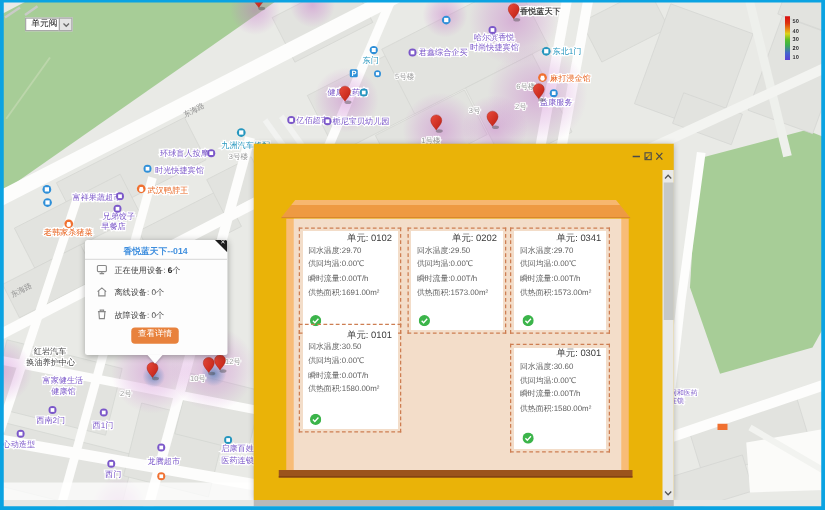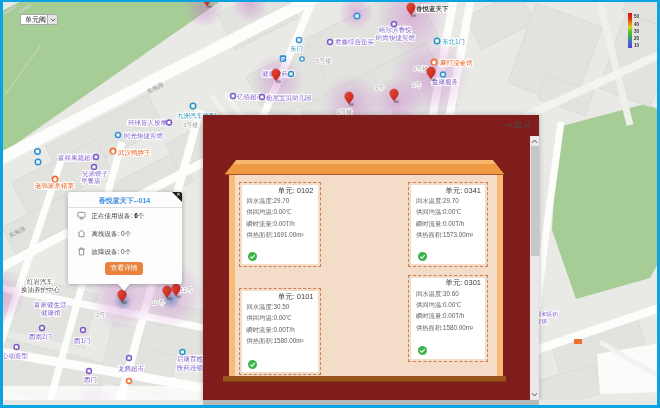--- a/index.html
+++ b/index.html
@@ -21,21 +21,21 @@
 #tip .tit{position:absolute;left:0;right:0;top:4px;text-align:center;color:#3e8ede;font-size:7px;font-weight:bold}
 #tip .div{position:absolute;left:0px;right:0px;top:14.5px;height:1px;background:#dedede}
 #tip .row{position:absolute;left:24px;font-size:6.5px;color:#444}
 #tip .row b{color:#111}
 #tip .ic{position:absolute;left:9px;width:9px;height:9px}
 #tipbtn{position:absolute;left:37.5px;top:70px;width:38px;height:12.5px;background:#e8823d;border-radius:3px;color:#fff;font-size:6.8px;text-align:center;line-height:12.5px}
 #tipcorner{position:absolute;right:0;top:0;width:0;height:0;border-top:10px solid #1c1c1c;border-left:10px solid transparent;border-top-right-radius:2px}
 #tipx{position:absolute;right:1px;top:0px;color:#fff;font-size:5px;line-height:5px}
 #tippt{position:absolute;left:50px;top:92px;width:0;height:0;border-left:6px solid transparent;border-right:6px solid transparent;border-top:7px solid #fdfdfd;filter:drop-shadow(0 1px 1px rgba(0,0,0,0.2))}
 
-#dlg{position:absolute;left:202.5px;top:115px;width:336.5px;height:286px;background:#7f1d1d;box-shadow:0 0 5px rgba(0,0,0,0.28);z-index:30}
+#dlg{position:absolute;left:202.5px;top:115px;width:336.5px;height:286px;background:#eab308;box-shadow:0 0 5px rgba(0,0,0,0.28);z-index:30}
 #dlgctl{position:absolute;right:19px;top:6px;width:40px;height:12px}
 #vsb{position:absolute;left:327.5px;top:21px;width:9px;height:265px;background:#e9e9e7}
 #vthumb{position:absolute;left:0.5px;top:10px;width:8px;height:110px;background:#c6c8c6}
 
 .cab{position:absolute}
 #cabbody{left:26px;top:59.5px;width:274.5px;height:201.5px;background:#f8bc77}
 #cabin{left:32px;top:59.5px;width:262.5px;height:201.5px;background:#f3ddc9}
 #cabbase{left:20.5px;top:261px;width:282.5px;height:6px;background:#9b531c;border-bottom:1.5px solid #7c3f10}
 .card{position:absolute;background:#fff;background-clip:content-box;border:1px dashed #cd7e52;padding:2px}
 .card .t{text-align:right;font-size:7.5px;color:#3a3a3a;margin:0.5px 4px 0 0}
@@ -366,32 +366,43 @@
     <div class="t">单元: 0102</div>
     <div class="f">回水温度:29.70</div>
       <div class="f">供回均温:0.00℃</div>
       <div class="f">瞬时流量:0.00T/h</div>
       <div class="f">供热面积:1691.00m²</div>
     <svg class="chk" viewBox="0 0 10 10">
         <circle cx="5" cy="5" r="5" fill="#3bb44a"></circle>
         <path d="M2.6,5.2 L4.3,6.9 L7.5,3.4" fill="none" stroke="#fff" stroke-width="1.2"></path>
       </svg>
   </div>
+  <div class="card" style="left:123px;top:67px;width:79px;height:85px">
+    <div class="t">单元: 0202</div>
+    <div class="f">回水温度:29.50</div>
+      <div class="f">供回均温:0.00℃</div>
+      <div class="f">瞬时流量:0.00T/h</div>
+      <div class="f">供热面积:1573.00m²</div>
+    <svg class="chk" viewBox="0 0 10 10">
+        <circle cx="5" cy="5" r="5" fill="#3bb44a"></circle>
+        <path d="M2.6,5.2 L4.3,6.9 L7.5,3.4" fill="none" stroke="#fff" stroke-width="1.2"></path>
+      </svg>
+  </div>
   <div class="card" style="left:205.5px;top:67px;width:80px;height:85px">
     <div class="t">单元: 0341</div>
     <div class="f">回水温度:29.70</div>
       <div class="f">供回均温:0.00℃</div>
       <div class="f">瞬时流量:0.00T/h</div>
       <div class="f">供热面积:1573.00m²</div>
     <svg class="chk" viewBox="0 0 10 10">
         <circle cx="5" cy="5" r="5" fill="#3bb44a"></circle>
         <path d="M2.6,5.2 L4.3,6.9 L7.5,3.4" fill="none" stroke="#fff" stroke-width="1.2"></path>
       </svg>
   </div>
-  <div class="card" style="left:36px;top:173px;width:82px;height:87px">
+  <div class="card" style="left:36px;top:144px;width:82px;height:87px">
     <div class="t">单元: 0101</div>
     <div class="f">回水温度:30.50</div>
       <div class="f">供回均温:0.00℃</div>
       <div class="f">瞬时流量:0.00T/h</div>
       <div class="f">供热面积:1580.00m²</div>
     <svg class="chk" viewBox="0 0 10 10">
         <circle cx="5" cy="5" r="5" fill="#3bb44a"></circle>
         <path d="M2.6,5.2 L4.3,6.9 L7.5,3.4" fill="none" stroke="#fff" stroke-width="1.2"></path>
       </svg>
   </div>

